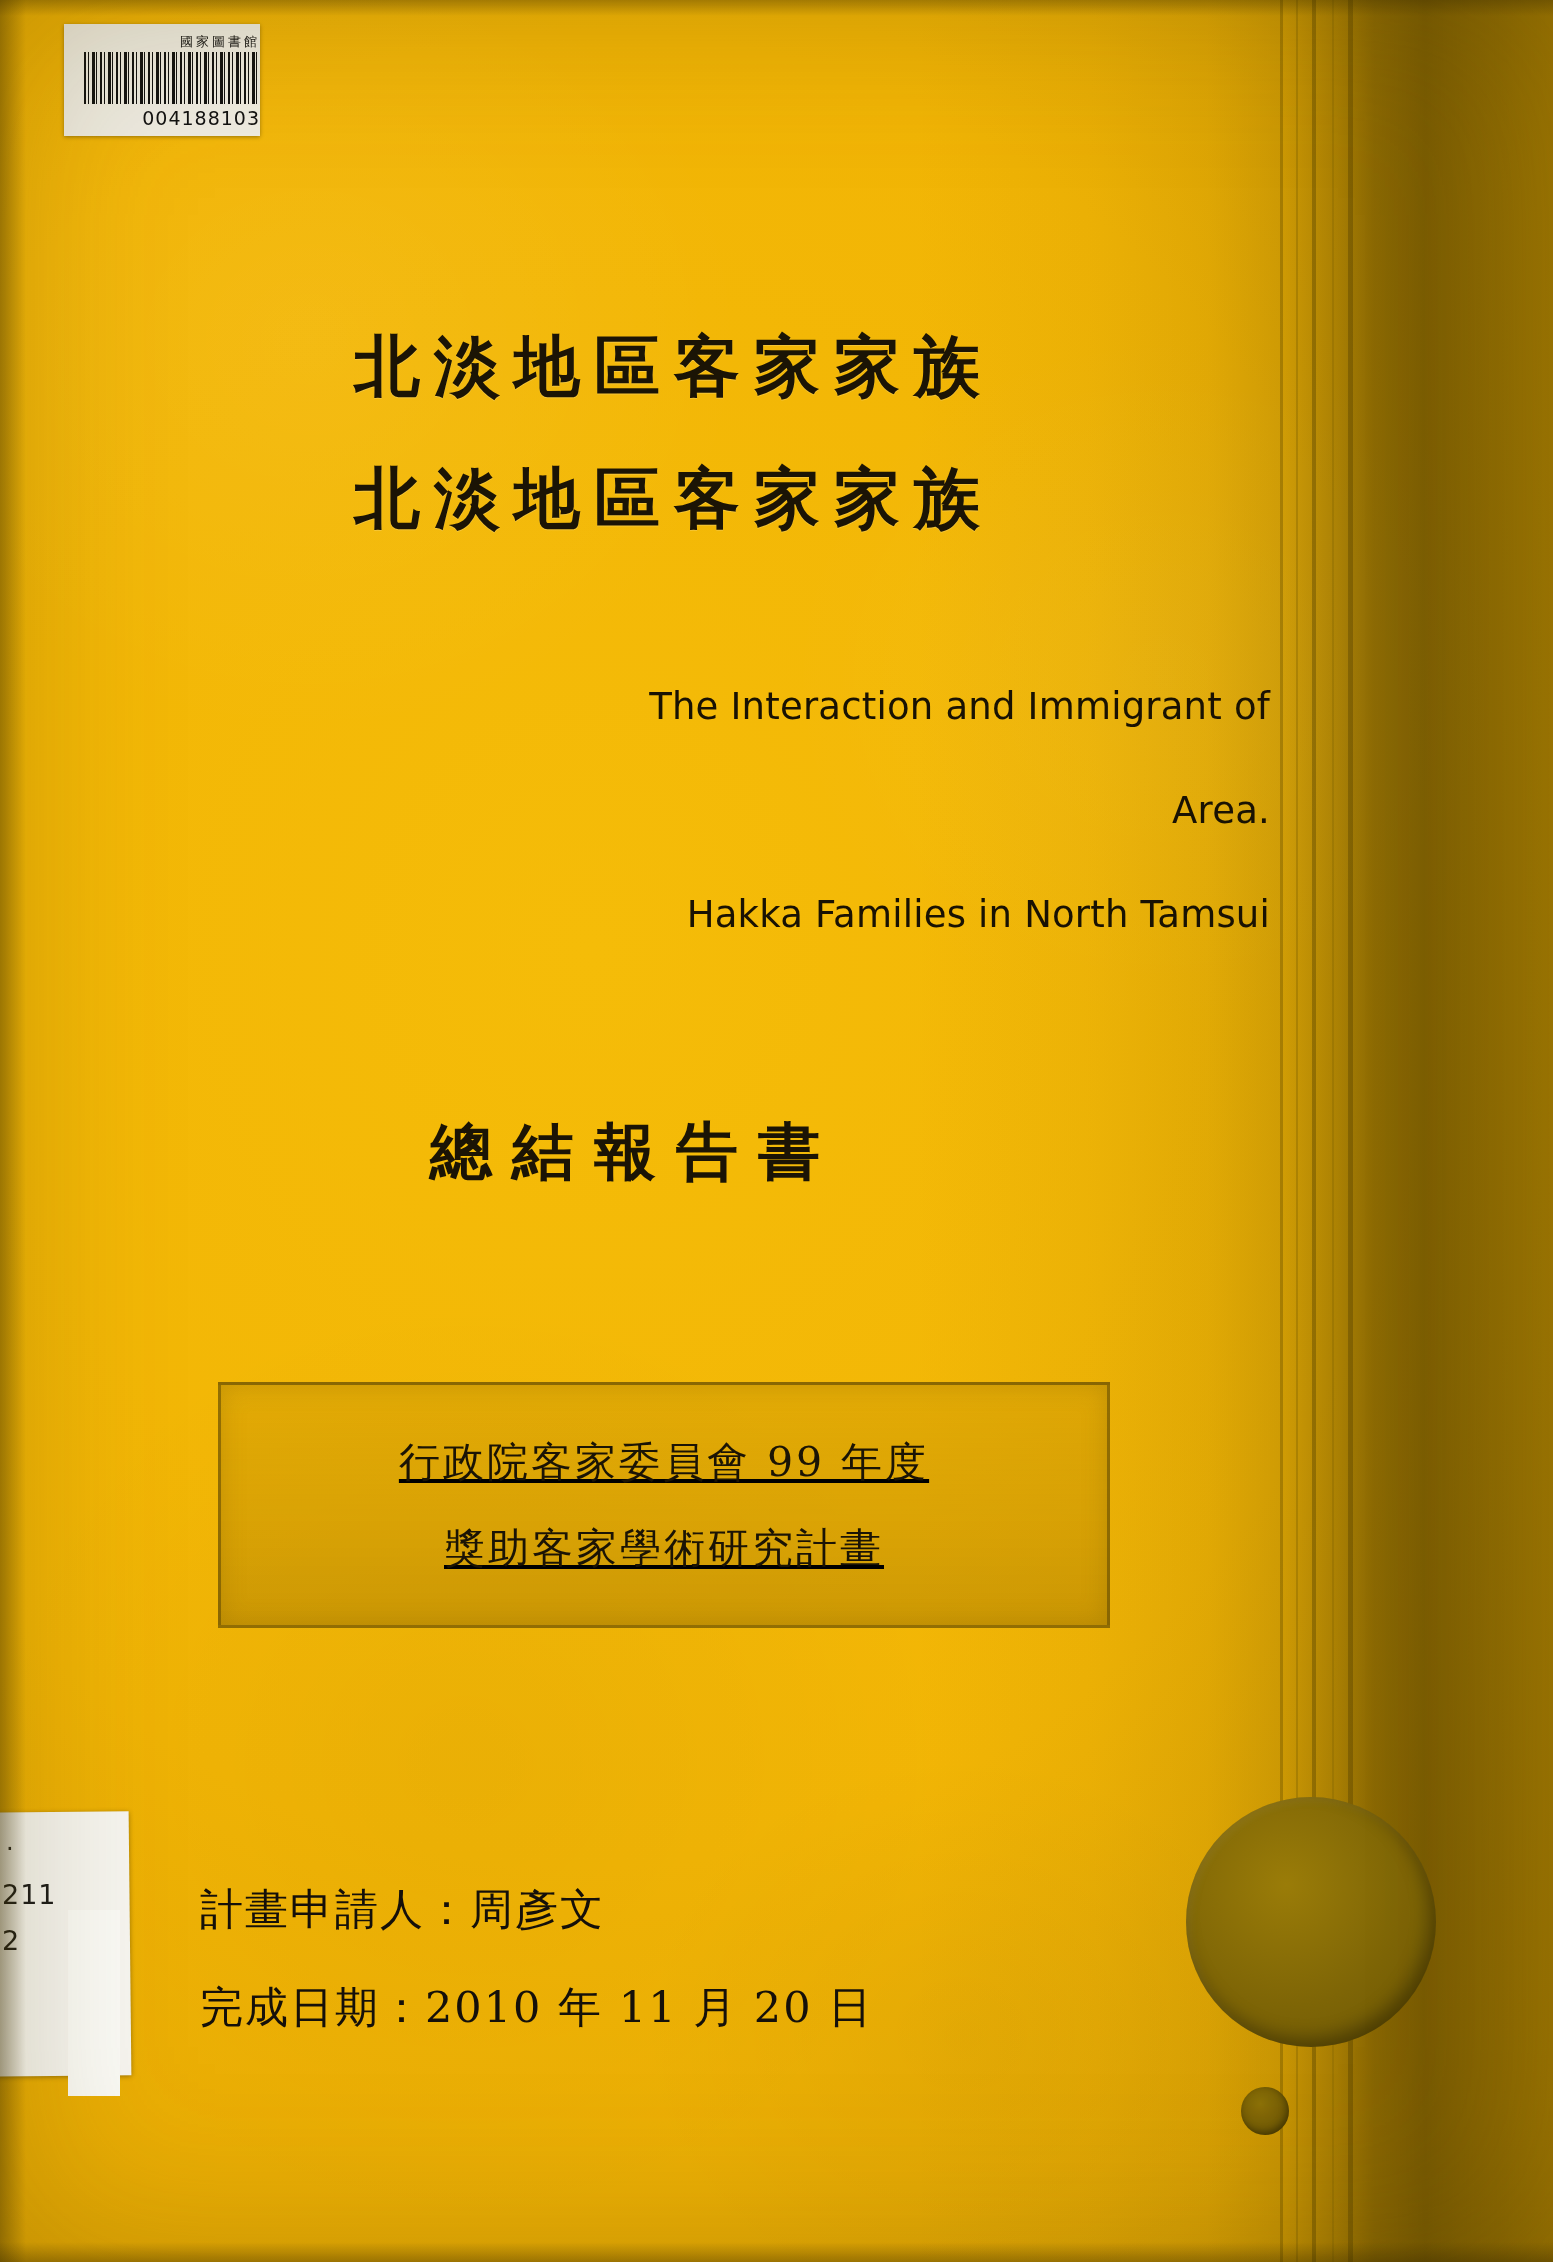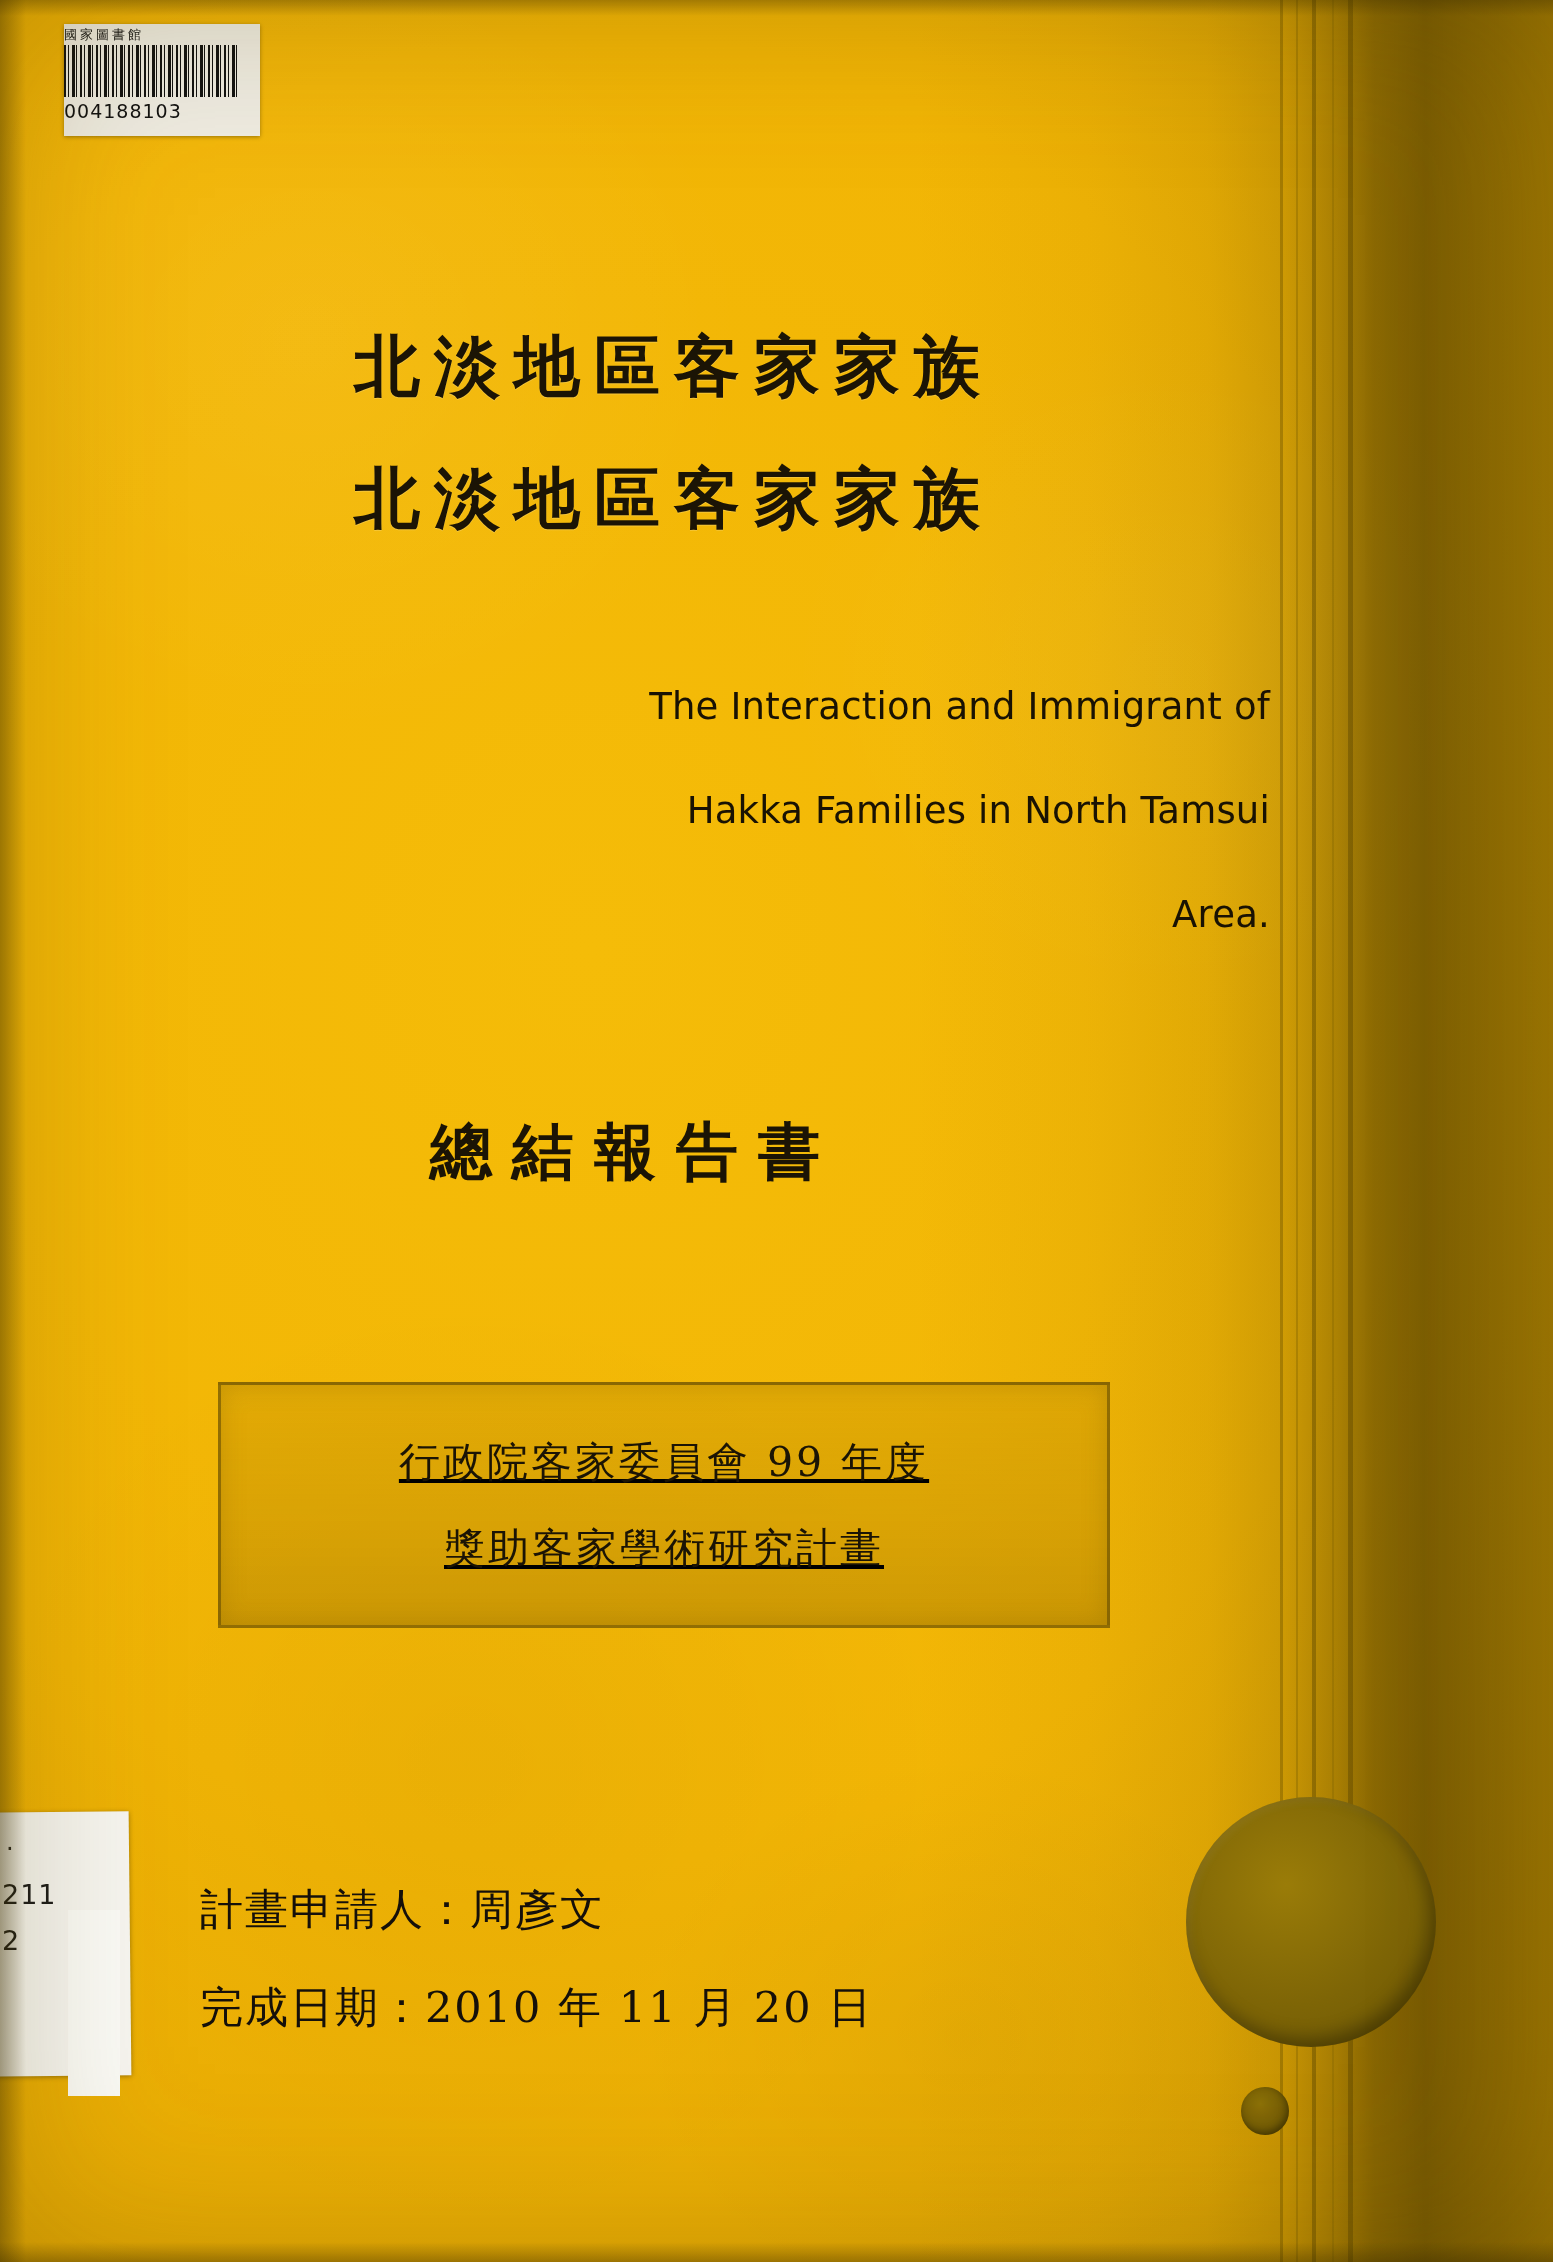--- a/index.html
+++ b/index.html
@@ -88,23 +88,23 @@
   .barcode-label {
     position: absolute;
     left: 64px;
     top: 24px;
     width: 196px;
     height: 112px;
     background: #efece2;
     box-shadow: 0 1px 4px rgba(0,0,0,0.35);
     display: flex;
     flex-direction: column;
-    align-items: flex-start;
+    align-items: flex-end;
     justify-content: flex-start;
-    padding-top: 3px;
+    padding-top: 10px;
     box-sizing: border-box;
   }
   .barcode-label .lib-name {
     font-family: "DejaVu Sans", sans-serif;
     font-size: 13px;
     letter-spacing: 3px;
     color: #111;
     line-height: 15px;
   }
   .barcode-bars {
@@ -291,22 +291,22 @@
     <div class="barcode-num">004188103</div>
   </div>
 
   <div class="title-cn">
     <div>北淡地區客家家族</div>
     <div>北淡地區客家家族</div>
   </div>
 
   <div class="title-en">
     <div>The Interaction and Immigrant of</div>
+    <div>Area.</div>
     <div>Hakka Families in North Tamsui</div>
-    <div>Area.</div>
   </div>
 
   <div class="report-type">總結報告書</div>
 
   <div class="frame-box">
     <div class="frame-line">行政院客家委員會 99 年度</div>
     <div class="frame-line">獎助客家學術研究計畫</div>
   </div>
 
   <div class="call-label"></div>

